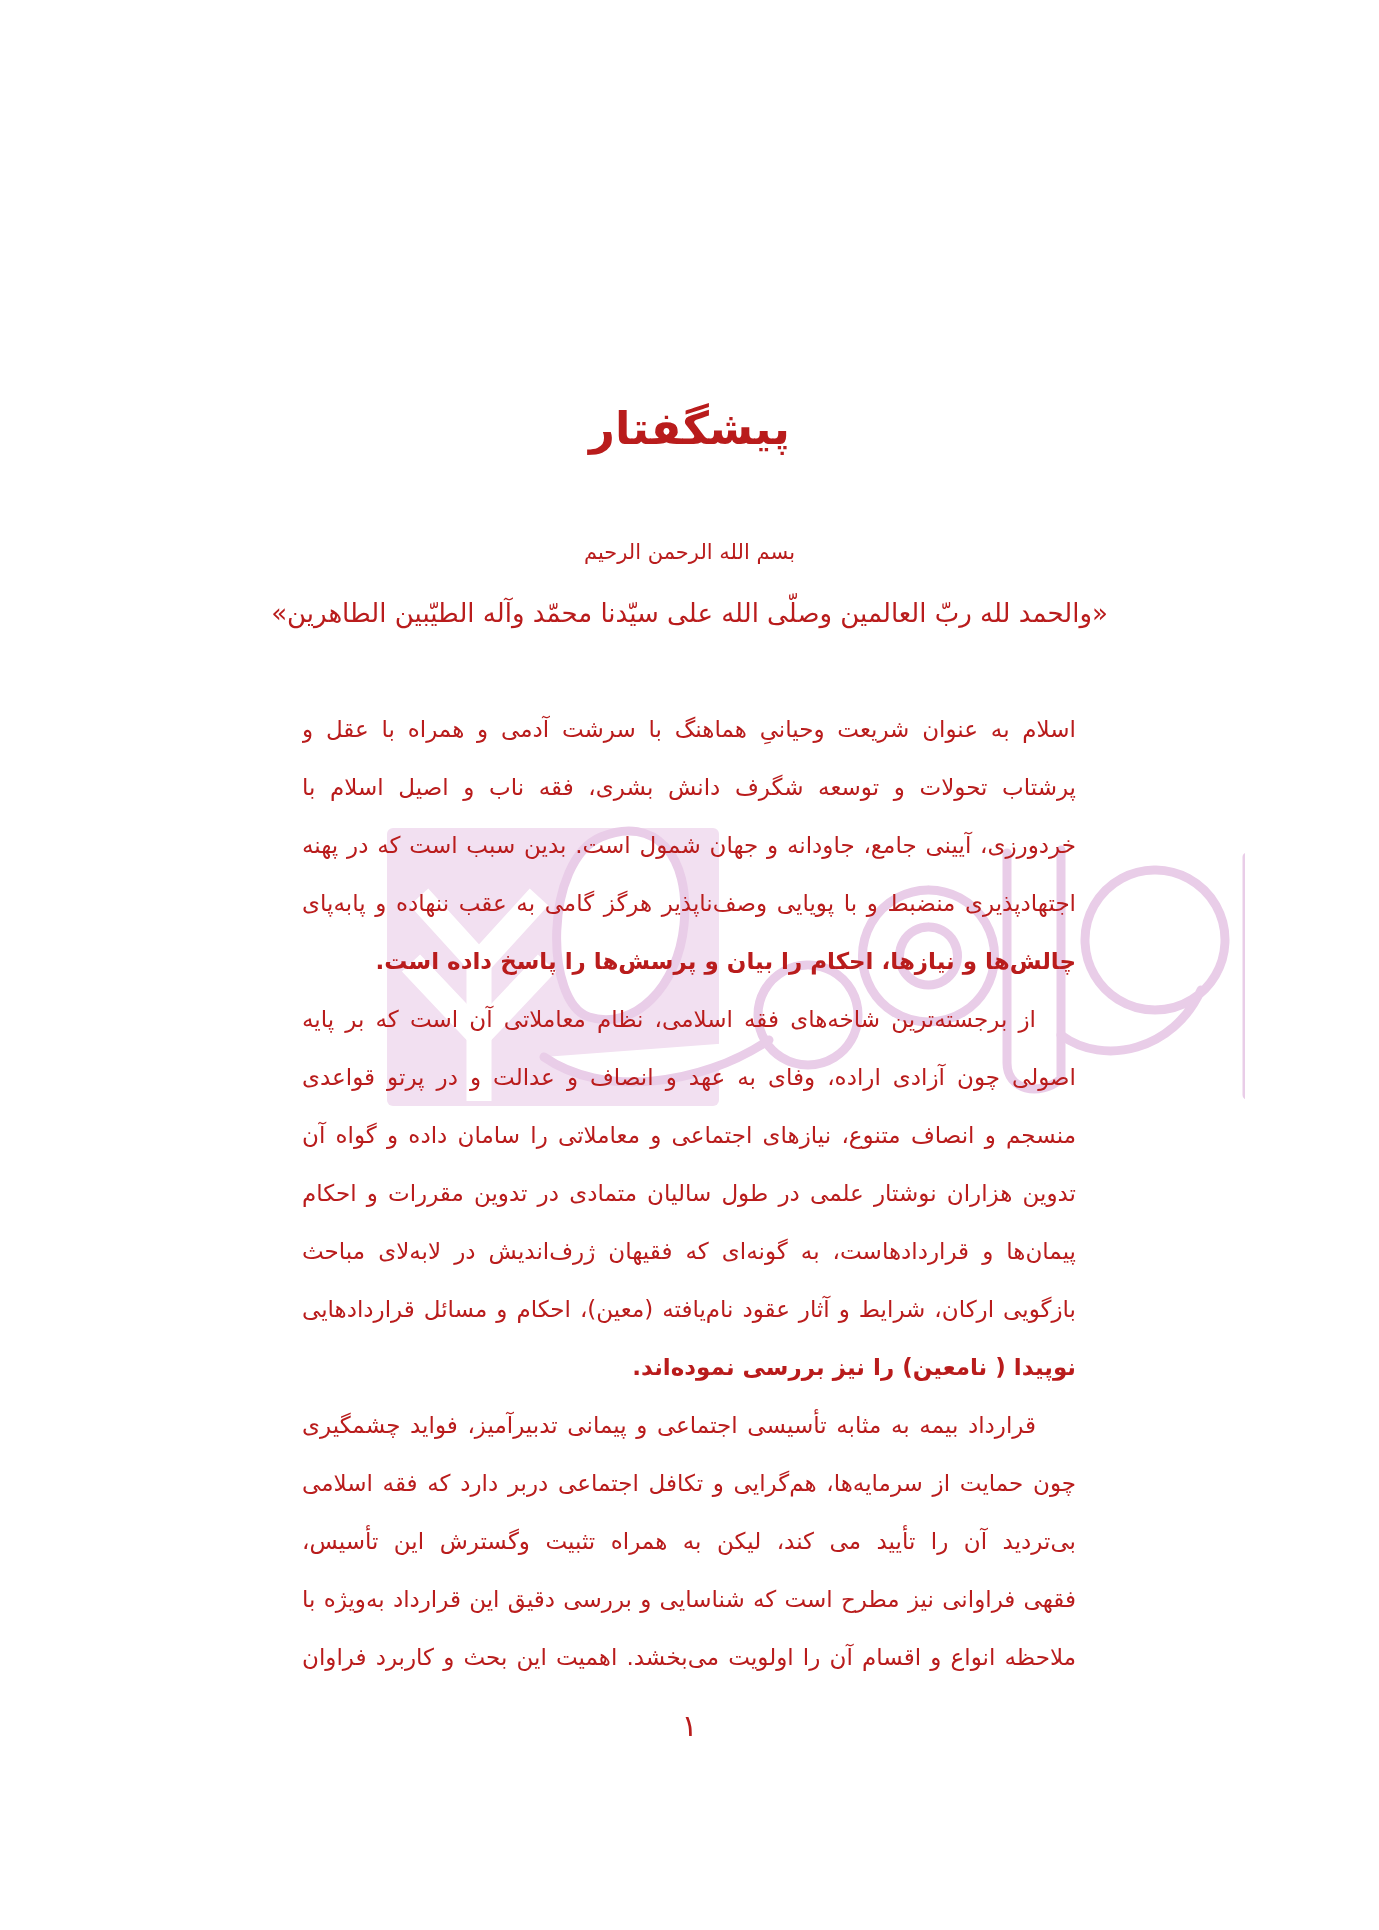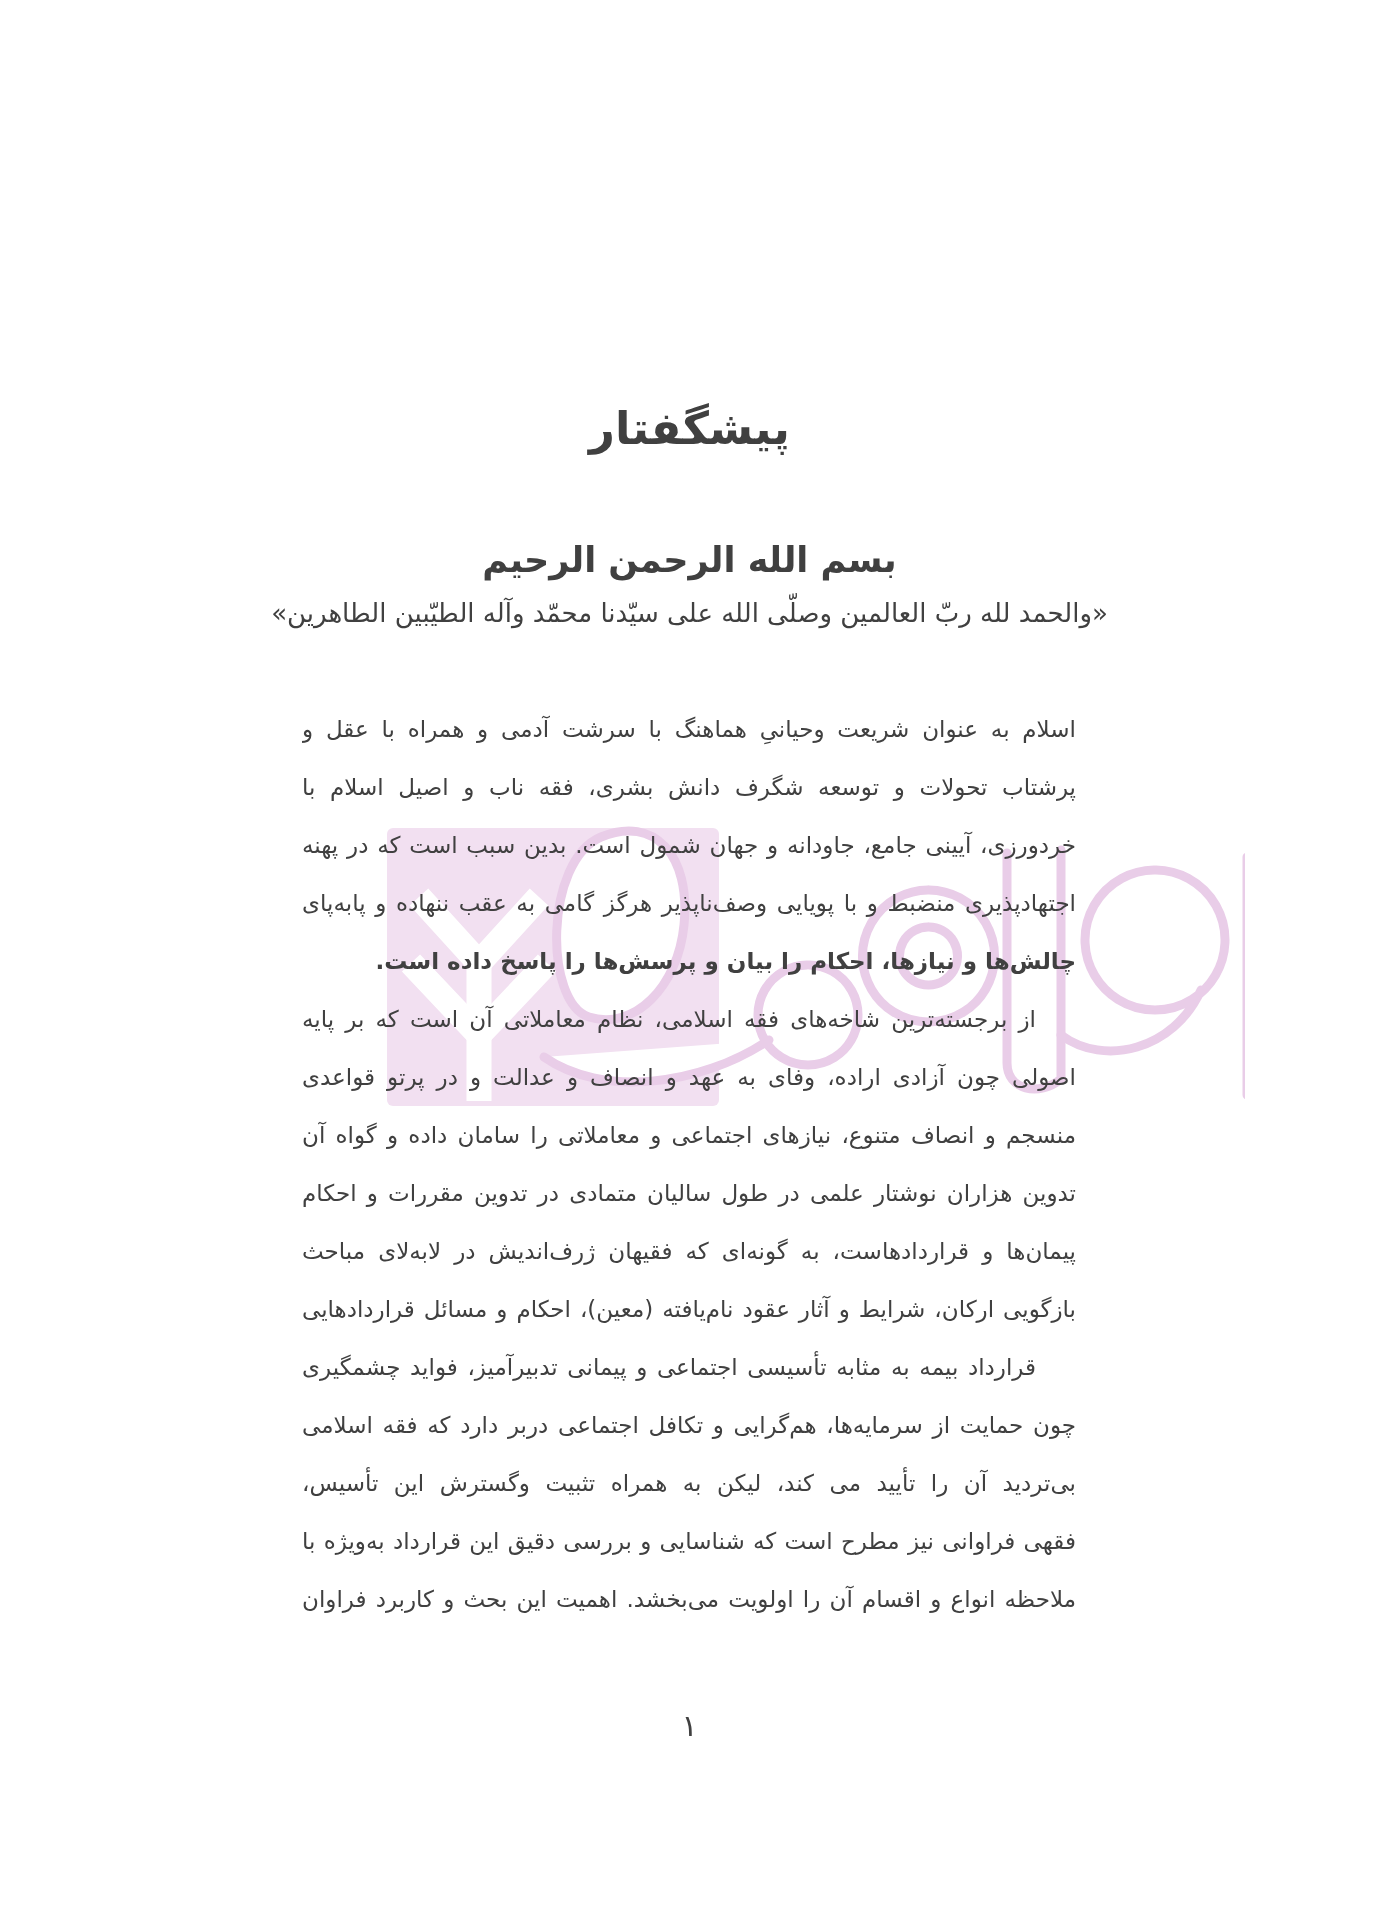--- a/index.html
+++ b/index.html
@@ -3,41 +3,40 @@
 <meta charset="utf-8">
 <style>
   html,body{margin:0;padding:0;background:#ffffff;}
   .page{
     position:relative;
     width:1111px;height:1930px;
     margin:0 auto;
     background:#ffffff;
     overflow:hidden;
     font-family:"DejaVu Sans",sans-serif;
-    color:#404040;
+    color:#b91c1c;
     direction:rtl;
   }
   .watermark{
     position:absolute;
     left:205px;top:795px;
     width:940px;height:330px;
     z-index:0;
   }
   .title{
     position:absolute;left:0;top:402px;width:100%;
     text-align:center;
     font-size:45px;font-weight:bold;
     margin:0;z-index:1;
   }
   .basmala{
     position:absolute;left:0;top:540px;width:100%;
     text-align:center;
-    font-size:35px;
+    font-size:21px;
     z-index:1;
-    font-weight:bold;
   }
   .invocation{
     position:absolute;left:0;top:598px;width:100%;
     text-align:center;
     font-size:26px;
     z-index:1;
   }
   .bodytext{
     position:absolute;
     right:169px;left:168px;top:700px;
@@ -109,20 +108,21 @@
       <div class="line">پرشتاب تحولات و توسعه شگرف دانش بشری، فقه ناب و اصیل اسلام با</div>
       <div class="line">خردورزی، آیینی جامع، جاودانه و جهان شمول است. بدین سبب است که در پهنه</div>
       <div class="line">اجتهادپذیری منضبط و با پویایی وصف‌ناپذیر هرگز گامی به عقب ننهاده و پابه‌پای</div>
       <div class="line end">چالش‌ها و نیازها، احکام را بیان و پرسش‌ها را پاسخ داده است.</div>
       <div class="line indent">از برجسته‌ترین شاخه‌های فقه اسلامی، نظام معاملاتی آن است که بر پایه</div>
       <div class="line">اصولی چون آزادی اراده، وفای به عهد و انصاف و عدالت و در پرتو قواعدی</div>
       <div class="line">منسجم و انصاف متنوع، نیازهای اجتماعی و معاملاتی را سامان داده و گواه آن</div>
       <div class="line">تدوین هزاران نوشتار علمی در طول سالیان متمادی در تدوین مقررات و احکام</div>
       <div class="line">پیمان‌ها و قراردادهاست، به گونه‌ای که فقیهان ژرف‌اندیش در لابه‌لای مباحث ضمن</div>
       <div class="line">بازگویی ارکان، شرایط و آثار عقود نام‌یافته (معین)، احکام و مسائل قراردادهایی</div>
+      <div class="line end">نوپیدا ( نامعین) را نیز بررسی نموده‌اند.</div>
       <div class="line indent">قرارداد بیمه به مثابه تأسیسی اجتماعی و پیمانی تدبیرآمیز، فواید چشمگیری</div>
       <div class="line">چون حمایت از سرمایه‌ها، هم‌گرایی و تکافل اجتماعی دربر دارد که فقه اسلامی</div>
       <div class="line">بی‌تردید آن را تأیید می کند، لیکن به همراه تثبیت وگسترش این تأسیس، پرسش‌های</div>
       <div class="line">فقهی فراوانی نیز مطرح است که شناسایی و بررسی دقیق این قرارداد به‌ویژه با</div>
       <div class="line">ملاحظه انواع و اقسام آن را اولویت می‌بخشد. اهمیت این بحث و کاربرد فراوان آن</div>
     </div>
 
   <div class="pagenum">۱</div>
 
 </div>

